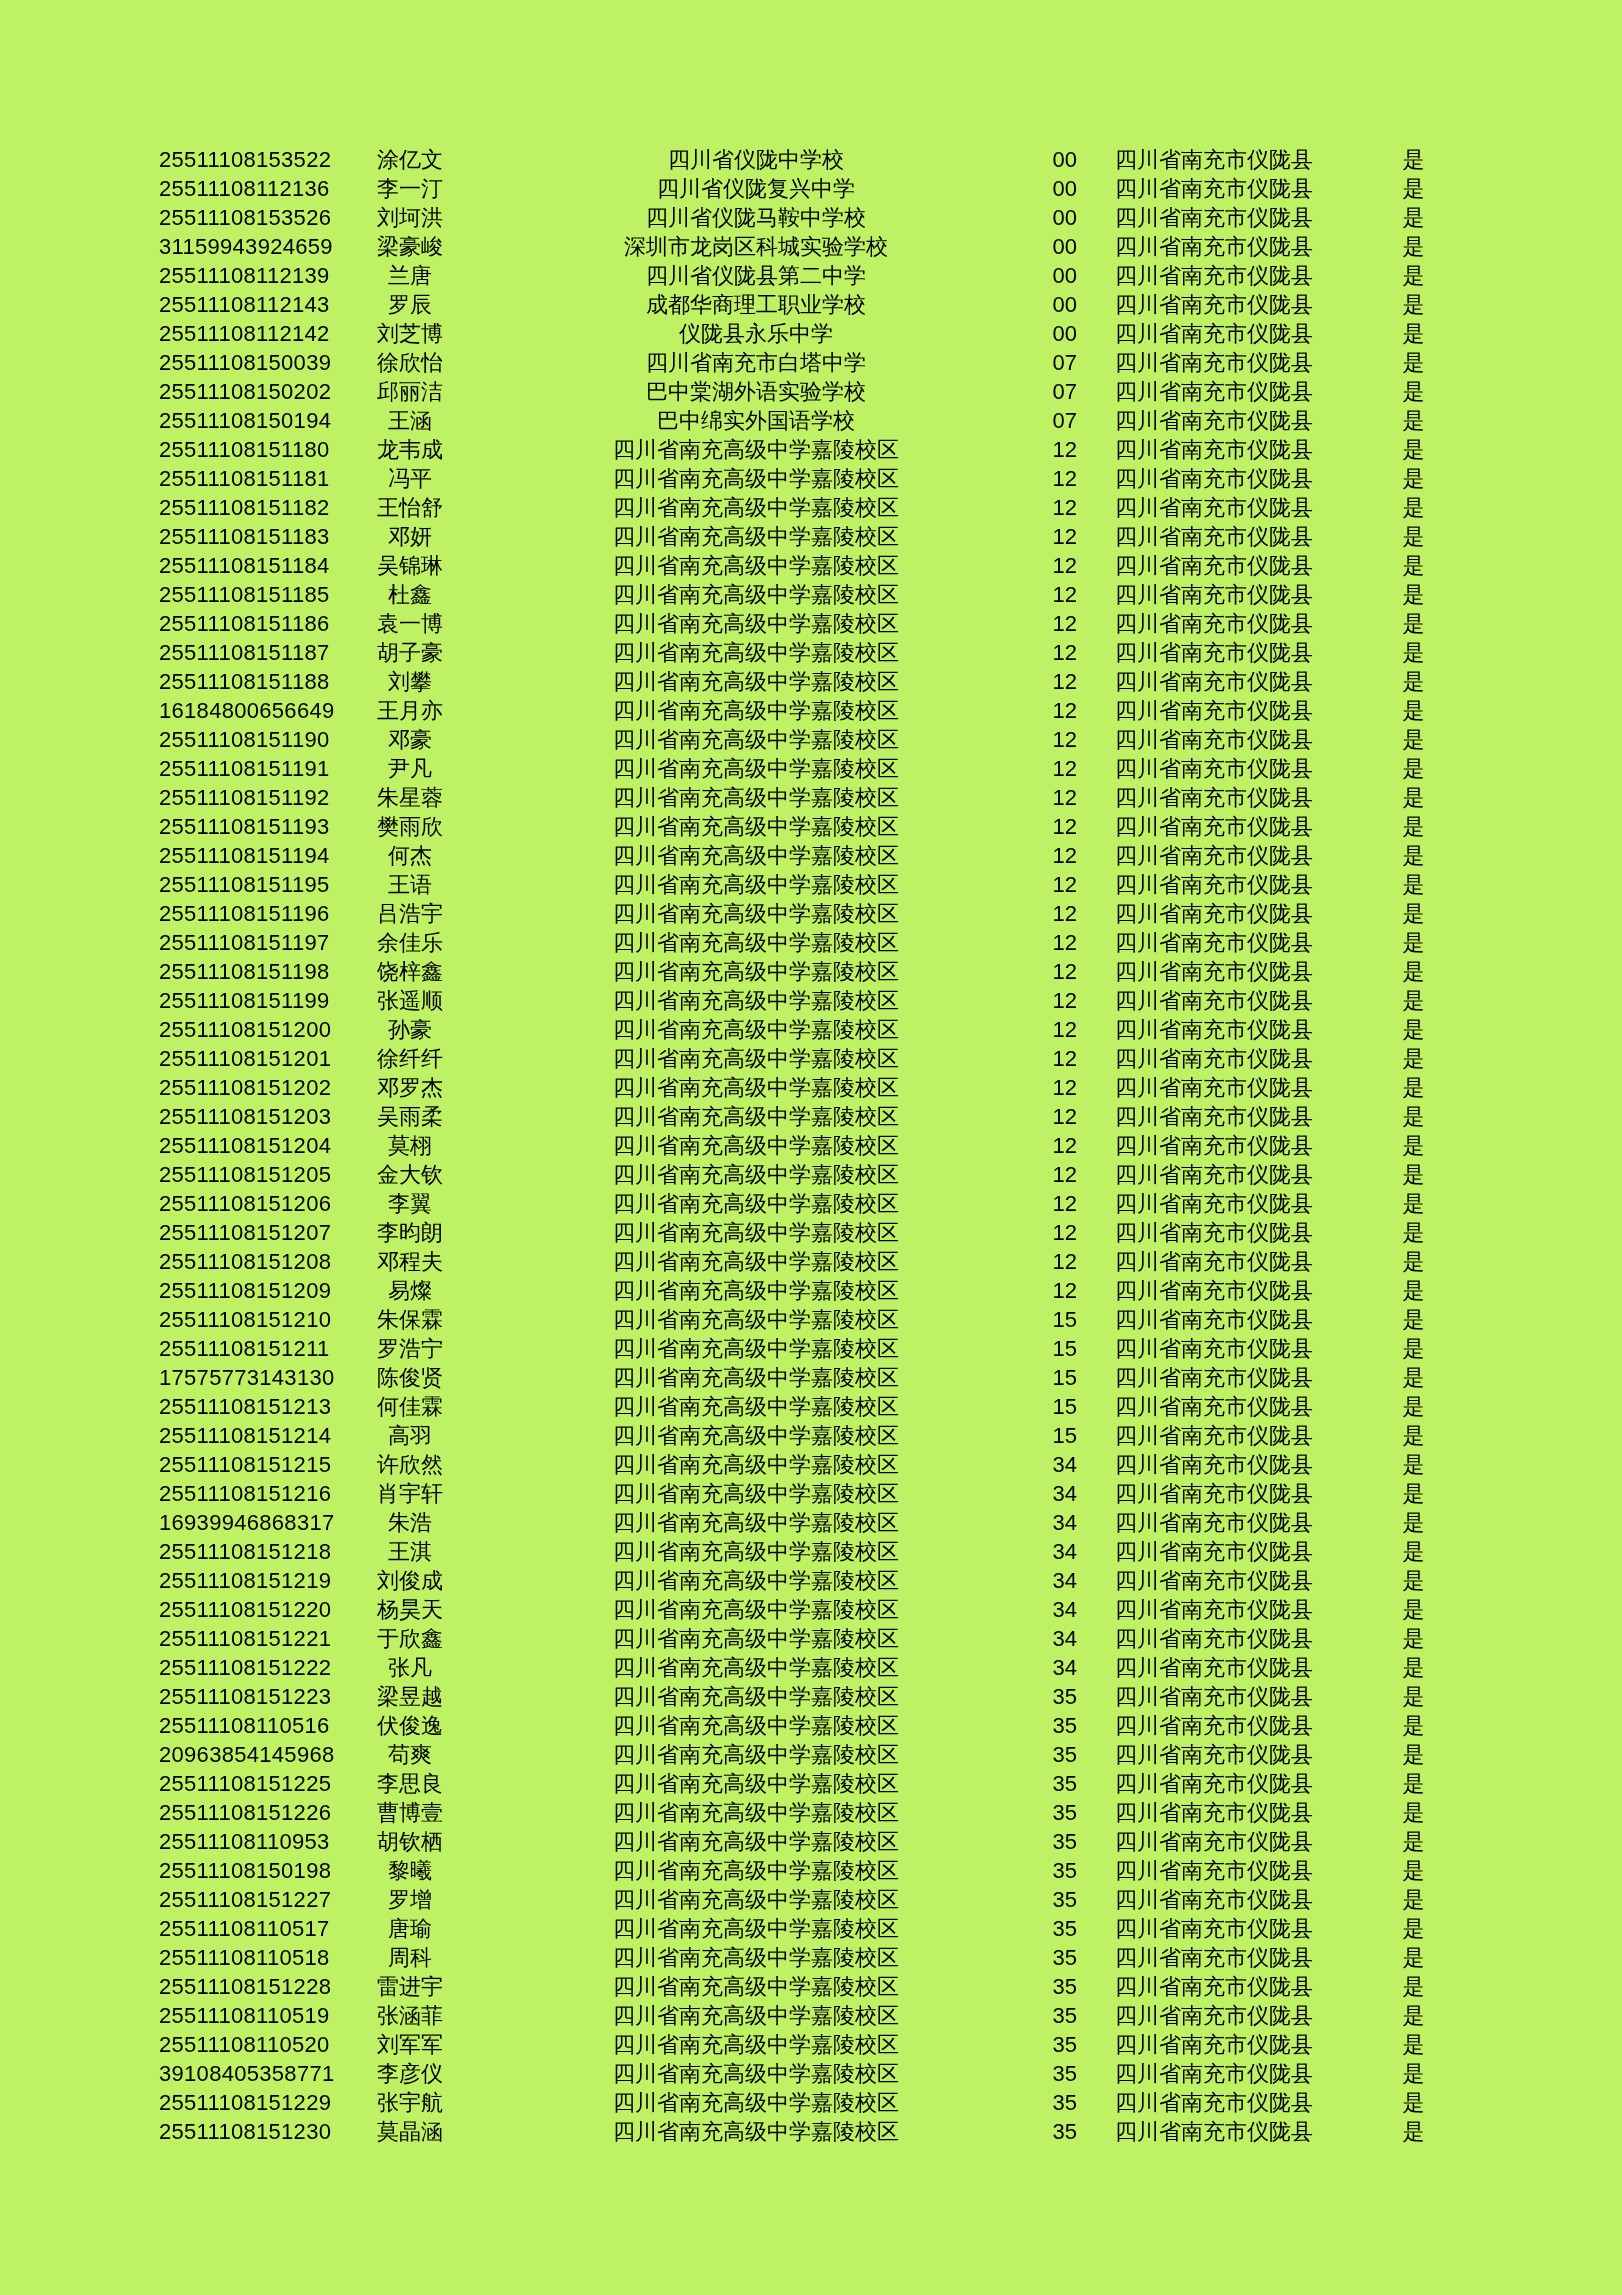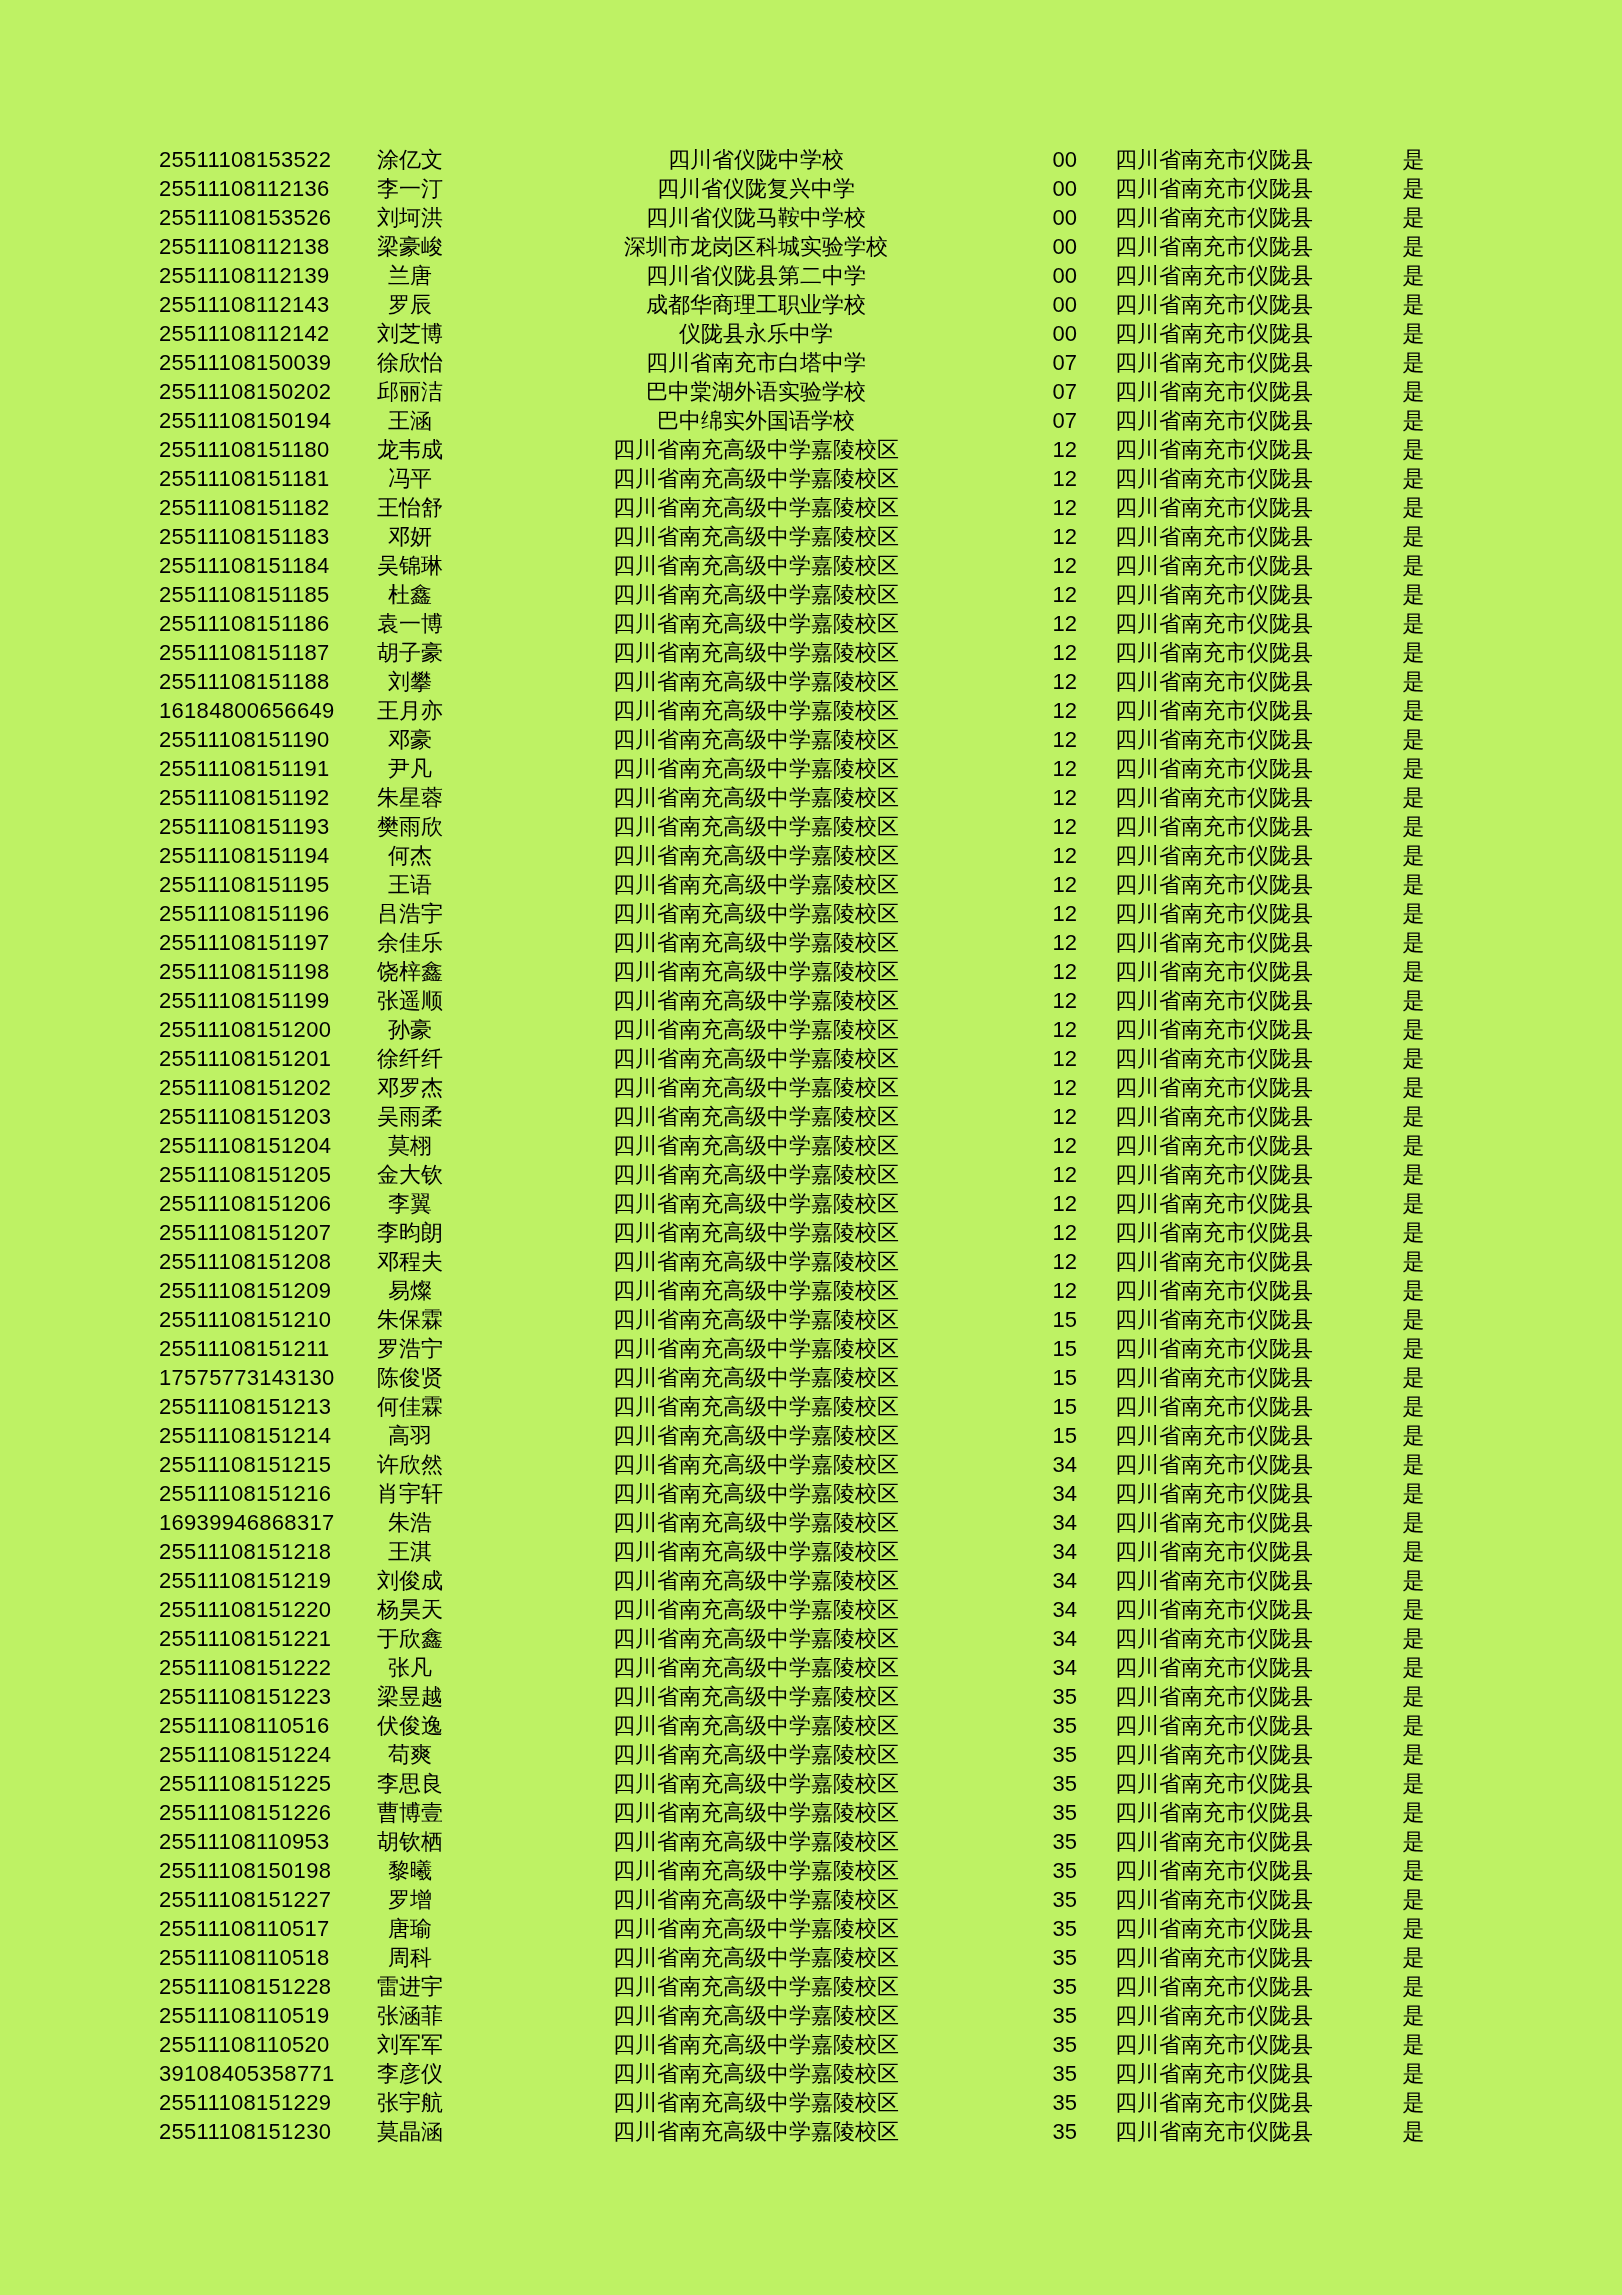--- a/index.html
+++ b/index.html
@@ -74,21 +74,21 @@
       </div>
       <div class="row">
         <div class="cell c-id">25511108153526</div>
         <div class="cell c-name">刘坷洪</div>
         <div class="cell c-school">四川省仪陇马鞍中学校</div>
         <div class="cell c-code">00</div>
         <div class="cell c-region">四川省南充市仪陇县</div>
         <div class="cell c-yes">是</div>
       </div>
       <div class="row">
-        <div class="cell c-id">25511108112138</div>
+        <div class="cell c-id">31159943924659</div>
         <div class="cell c-name">梁豪峻</div>
         <div class="cell c-school">深圳市龙岗区科城实验学校</div>
         <div class="cell c-code">00</div>
         <div class="cell c-region">四川省南充市仪陇县</div>
         <div class="cell c-yes">是</div>
       </div>
       <div class="row">
         <div class="cell c-id">25511108112139</div>
         <div class="cell c-name">兰唐</div>
         <div class="cell c-school">四川省仪陇县第二中学</div>
@@ -490,21 +490,21 @@
       </div>
       <div class="row">
         <div class="cell c-id">25511108110516</div>
         <div class="cell c-name">伏俊逸</div>
         <div class="cell c-school">四川省南充高级中学嘉陵校区</div>
         <div class="cell c-code">35</div>
         <div class="cell c-region">四川省南充市仪陇县</div>
         <div class="cell c-yes">是</div>
       </div>
       <div class="row">
-        <div class="cell c-id">25511108151224</div>
+        <div class="cell c-id">20963854145968</div>
         <div class="cell c-name">苟爽</div>
         <div class="cell c-school">四川省南充高级中学嘉陵校区</div>
         <div class="cell c-code">35</div>
         <div class="cell c-region">四川省南充市仪陇县</div>
         <div class="cell c-yes">是</div>
       </div>
       <div class="row">
         <div class="cell c-id">25511108151225</div>
         <div class="cell c-name">李思良</div>
         <div class="cell c-school">四川省南充高级中学嘉陵校区</div>

